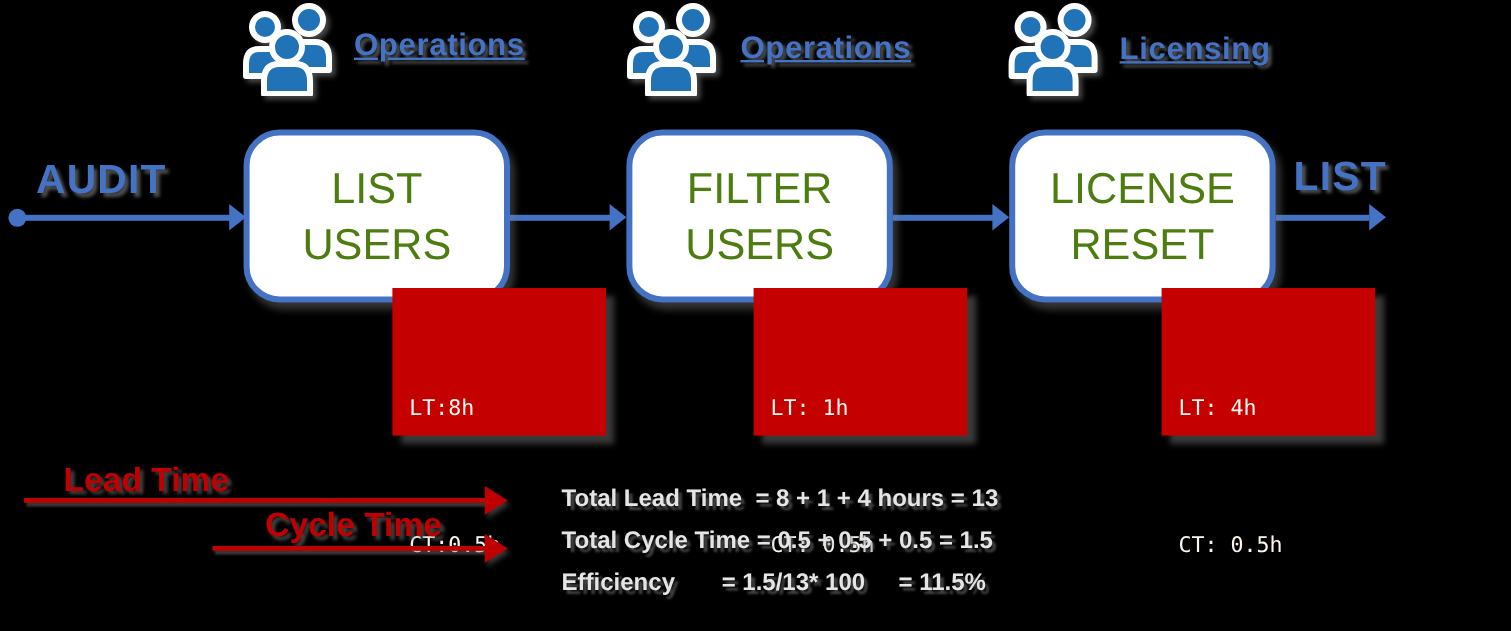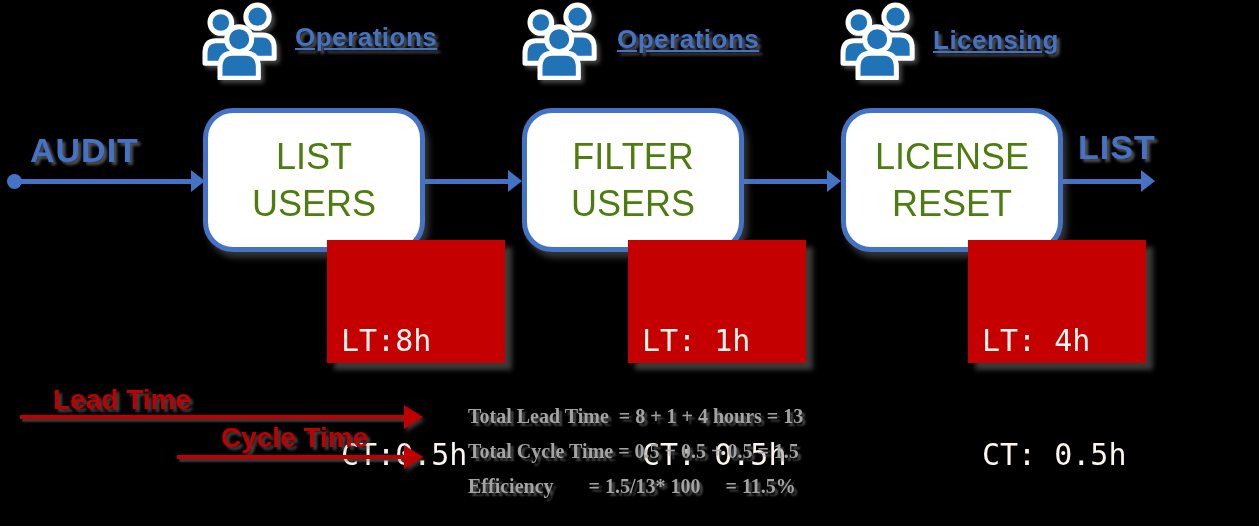--- a/index.html
+++ b/index.html
@@ -19,21 +19,21 @@
     background:#fff;border:5px solid #4472C4;border-radius:30px;
     box-shadow:4px 6px 6px rgba(128,128,128,.4);
     display:flex;flex-direction:column;align-items:center;justify-content:center;
     color:#4d7c0f;font-size:36px;line-height:47px;text-align:center;
   }
   
   .metric-box{
     position:absolute;top:240px;width:178px;height:123px;box-sizing:border-box;
     background:#C40000;color:#FDF6EE;
     font-family:"DejaVu Sans Mono","Liberation Mono",monospace;
-    font-size:30px;line-height:38px;padding:6px 0 0 14px;
+    font-size:18px;line-height:38px;padding:6px 0 0 14px;
     box-shadow:7px 7px 5px rgba(128,128,128,.45);white-space:pre;
   }
   
   .flow-label{
     position:absolute;color:#4472C4;font-weight:bold;font-size:34px;letter-spacing:1px;
     text-shadow:3px 3px 3px rgba(128,128,128,.65);white-space:nowrap;text-align:right;
   }
   .flow-line{position:absolute;top:179px;height:5px;background:#4472C4;}
   .flow-head{
     position:absolute;top:170px;width:0;height:0;
@@ -48,21 +48,21 @@
   }
   .legend-line{position:absolute;height:4px;background:#C00000;box-shadow:2px 3px 2px rgba(128,128,128,.45);}
   .legend-head{
     position:absolute;width:0;height:0;
     border-top:12px solid transparent;border-bottom:12px solid transparent;
     border-left:19px solid #C00000;filter:drop-shadow(2px 3px 2px rgba(128,128,128,.45));
   }
   
   .summary{position:absolute;left:468px;top:399px;}
   .summary-line{
-    color:#a3a3a3;font-family:Liberation Serif, serif;
+    color:#e5e5e5;font-family:Liberation Sans, sans-serif;
     font-weight:bold;font-size:20px;line-height:35px;white-space:pre;
     text-shadow:3px 3px 2px rgba(128,128,128,.55);
   }
 </style>
 </head>
 <body>
 
 <div class="stage">
 
   <svg class="team-icon" style="left:198px" viewBox="0 0 100 96">

